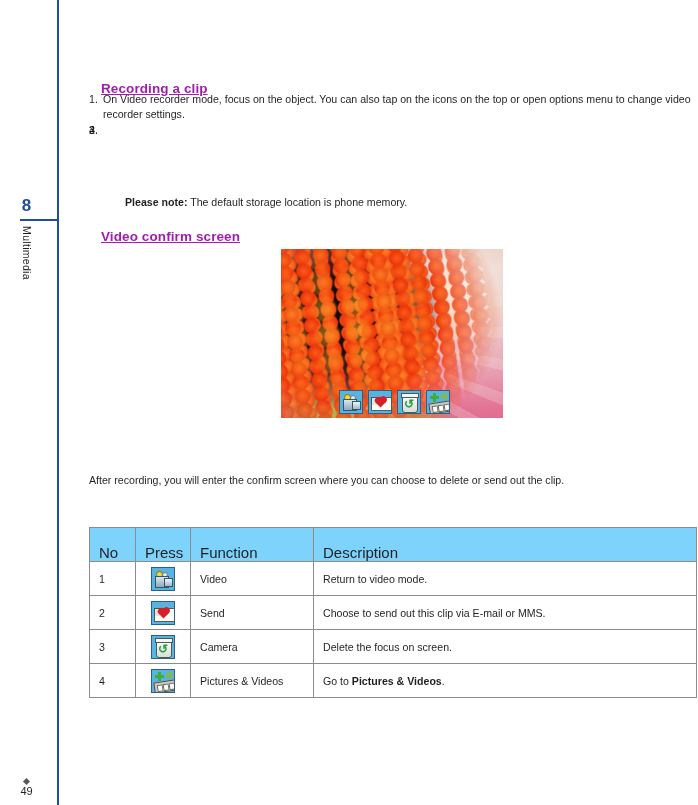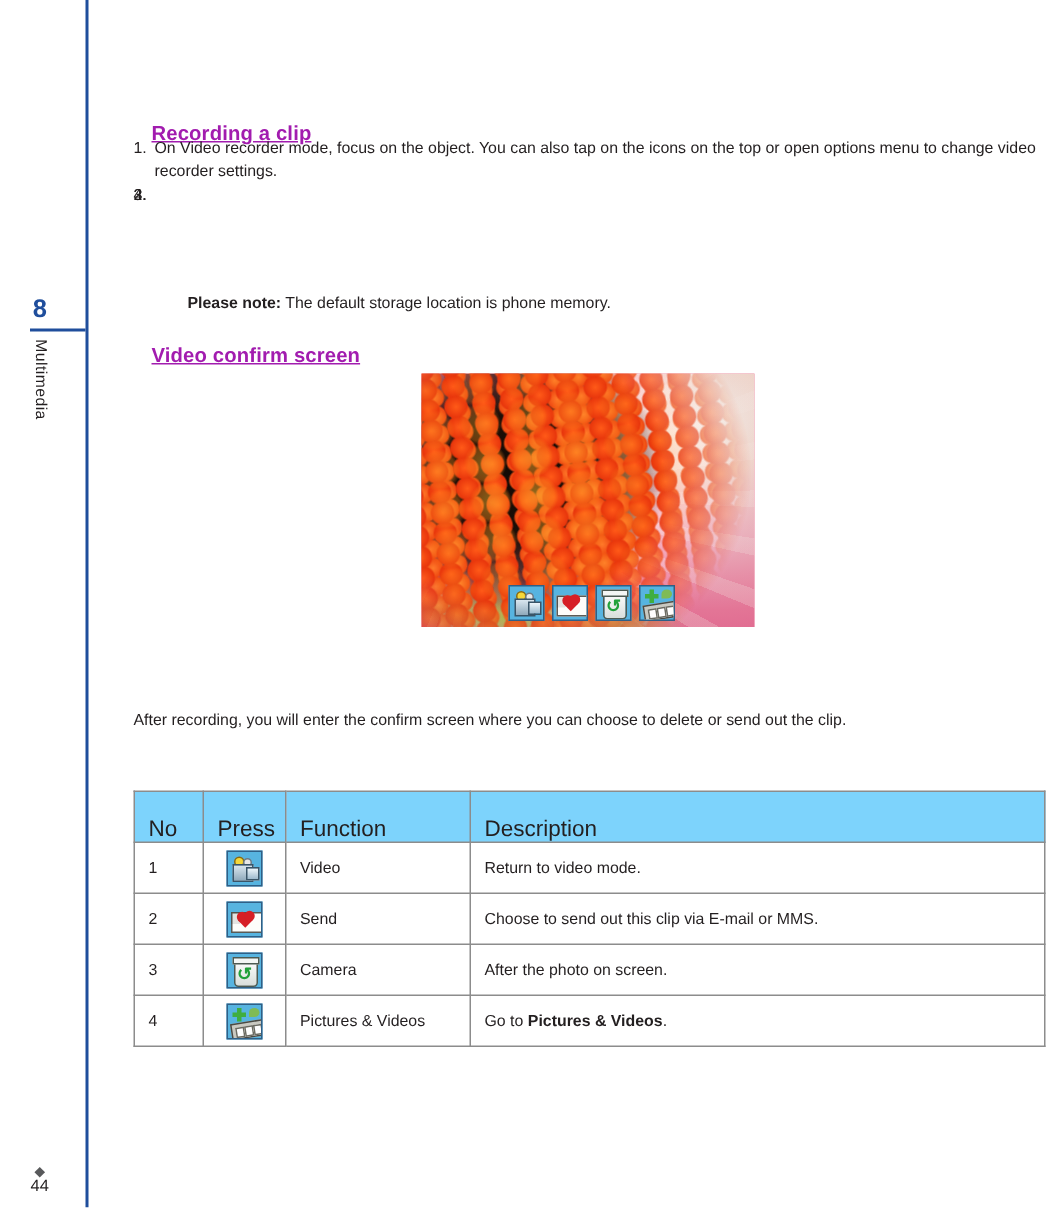--- a/index.html
+++ b/index.html
@@ -381,21 +381,21 @@
 
 <div id="chapter-rail">
   <div id="rail-vline"></div>
   <div id="chapter-number">8</div>
   <div id="chapter-hline"></div>
   <div id="chapter-label">Multimedia</div>
 </div>
 
 <div id="folio">
   <span id="folio-diamond"></span>
-  <span id="folio-number">44</span>
+  <span id="folio-number">49</span>
 </div>
 
 <div id="content">
 
   <h2 id="heading-recording" class="section-heading">Recording a clip</h2>
 
   <ol id="steps" style="list-style: none; margin: 0px; padding: 0px;">
       <li class="step"><span class="num">1.</span><span><span>On Video recorder mode, focus on the object. You can also tap on the icons on the top or open options menu to change video recorder settings.</span></span></li>
       <li class="step"><span class="num">2.</span></li>
       <li class="step"><span class="num">3.</span></li>
@@ -495,21 +495,21 @@
           <td><span>Choose to send out this clip via E-mail or MMS.</span></td>
         </tr>
         <tr>
           <td>3</td>
           <td class="cell-icon"><span class="tbl-icon"><span class="ic ic-delete">
                 <span class="bin"></span>
                 <span class="rim"></span>
                 <span class="arrows">↺</span>
               </span></span></td>
           <td>Camera</td>
-          <td><span>After the photo on screen.</span></td>
+          <td><span>Delete the focus on screen.</span></td>
         </tr>
         <tr>
           <td>4</td>
           <td class="cell-icon"><span class="tbl-icon"><span class="ic ic-pv">
                 <span class="leaf"></span>
                 <span class="plus-shape"></span>
                 <span class="strip">
                   <span class="frame" style="left:2px"></span>
                   <span class="frame" style="left:8px"></span>
                   <span class="frame" style="left:14px"></span>

